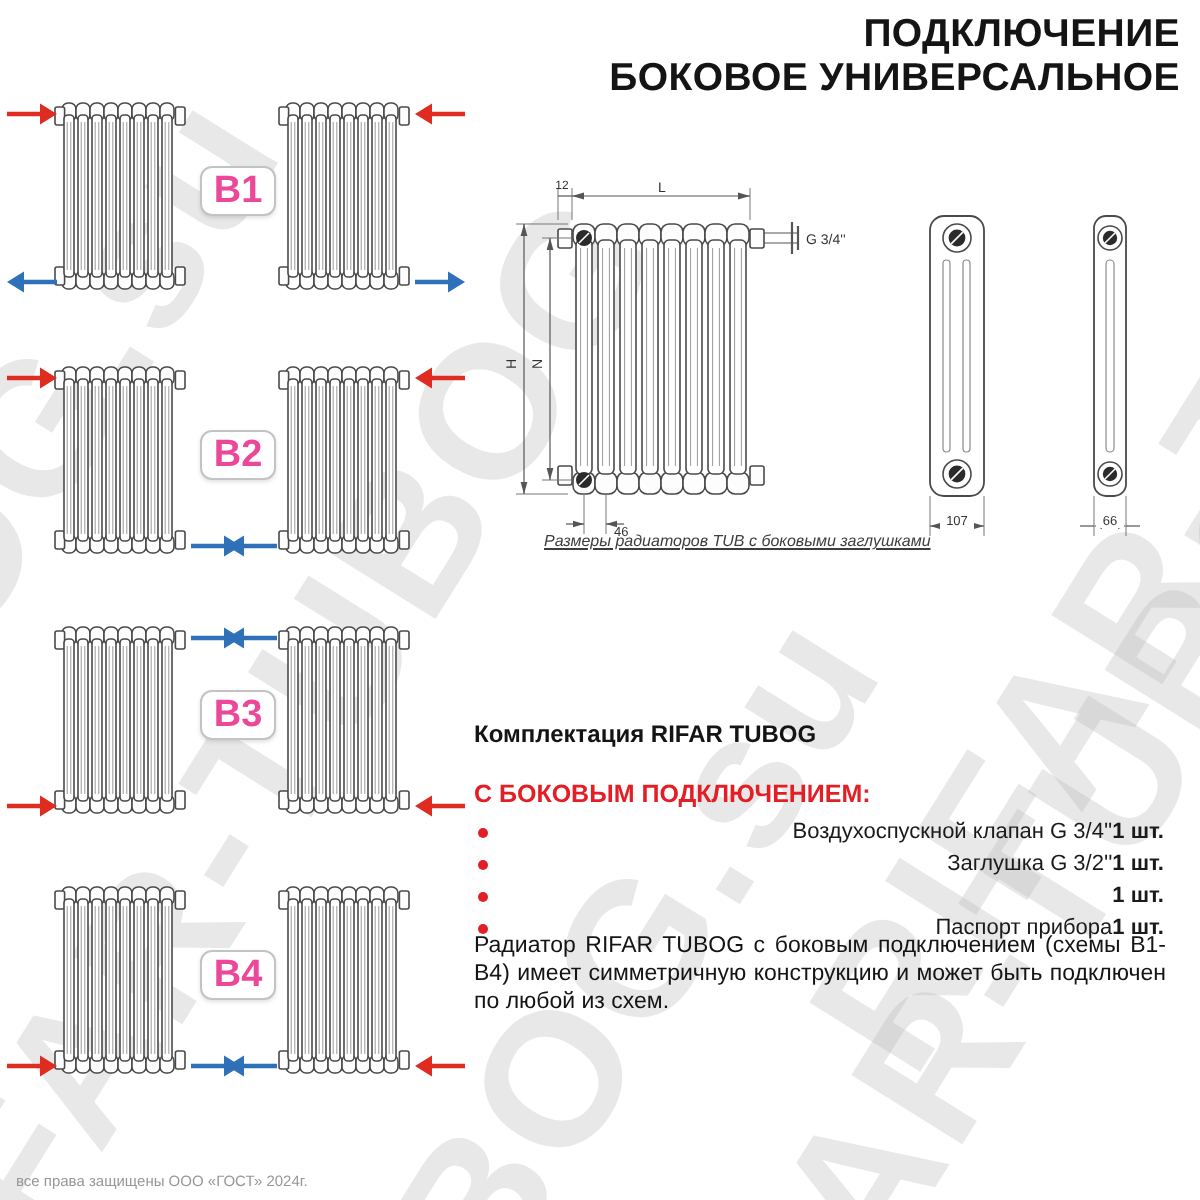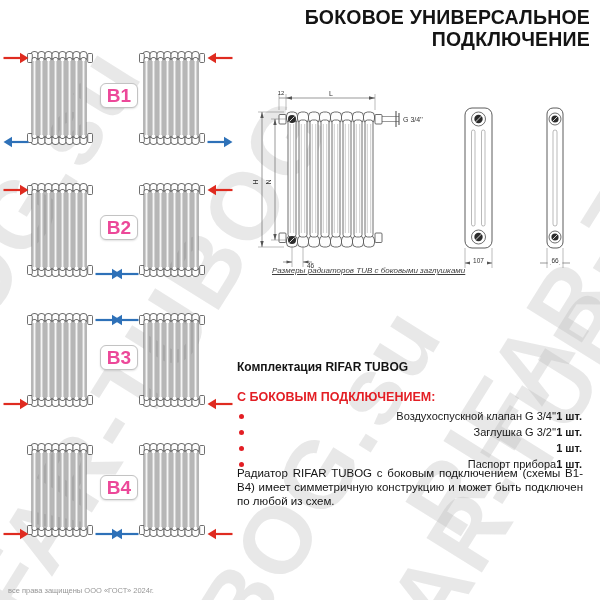--- a/index.html
+++ b/index.html
@@ -89,22 +89,22 @@
       <div class="wm" style="left: -150px; top: 430px;">TUBOG.su</div>
       <div class="wm" style="left: -60px; top: 640px;">RIFAR-TUBOG</div>
       <div class="wm" style="left: 150px; top: 690px;">TUBOG.su</div>
       <div class="wm" style="left: 330px; top: 700px;">RIFAR-TUBOG</div>
       <div class="wm" style="left: 430px; top: 470px;">RIFAR-TUBOG</div>
     </div>
 
   <div class="content">
 
     <header class="title">
+      <div>ПОДКЛЮЧЕНИЕ</div>
       <div>БОКОВОЕ УНИВЕРСАЛЬНОЕ</div>
-      <div>ПОДКЛЮЧЕНИЕ</div>
     </header>
 
     <div id="schemes">
         <div class="scheme-row" style="top: 50px;">
           <div class="radiator" style="left: 17px;"><svg viewBox="0 0 66 96" width="66" height="96">
               <rect x="4" y="1.5" width="7" height="9" rx="3" fill="#fdfdfd" stroke="#4a4a4a" stroke-width="0.8"></rect>
               <rect x="4" y="85.5" width="7" height="9" rx="3" fill="#fdfdfd" stroke="#4a4a4a" stroke-width="0.8"></rect>
               <rect x="11" y="1.5" width="7" height="9" rx="3" fill="#fdfdfd" stroke="#4a4a4a" stroke-width="0.8"></rect>
               <rect x="11" y="85.5" width="7" height="9" rx="3" fill="#fdfdfd" stroke="#4a4a4a" stroke-width="0.8"></rect>
               <rect x="18" y="1.5" width="7" height="9" rx="3" fill="#fdfdfd" stroke="#4a4a4a" stroke-width="0.8"></rect>

